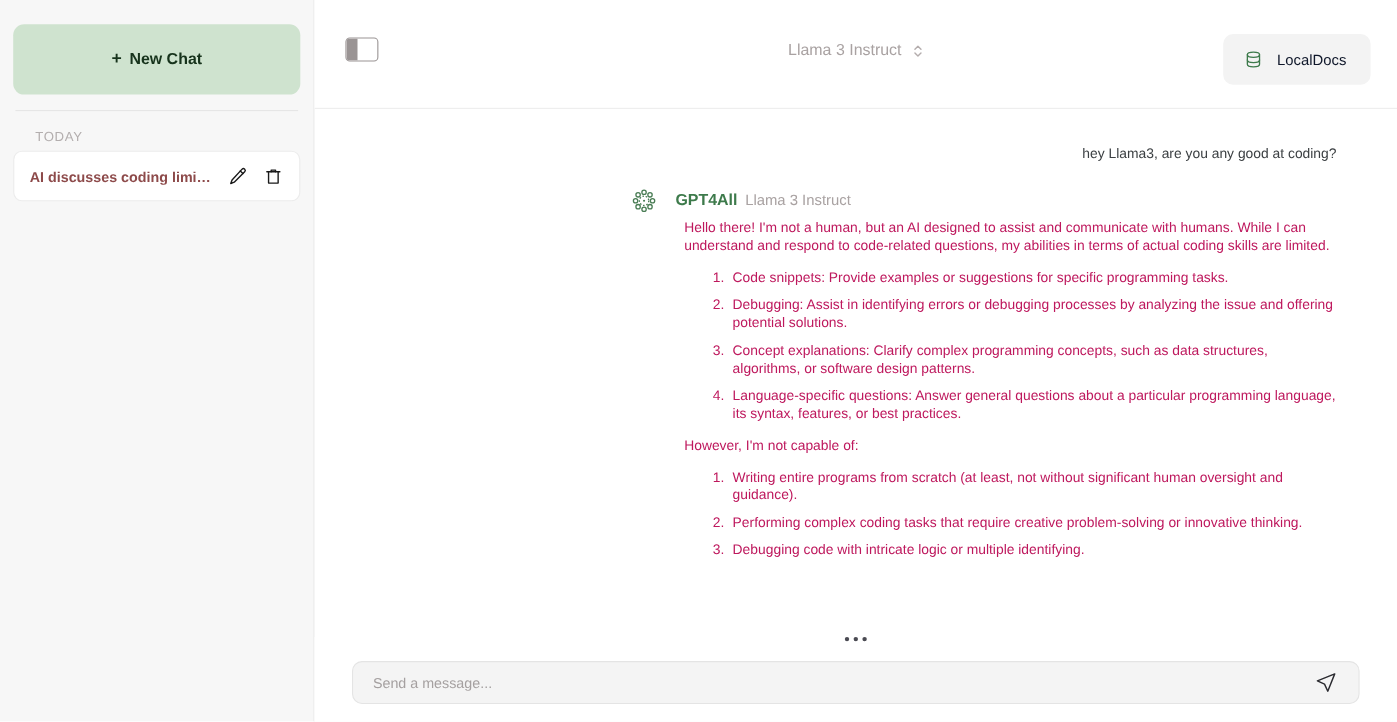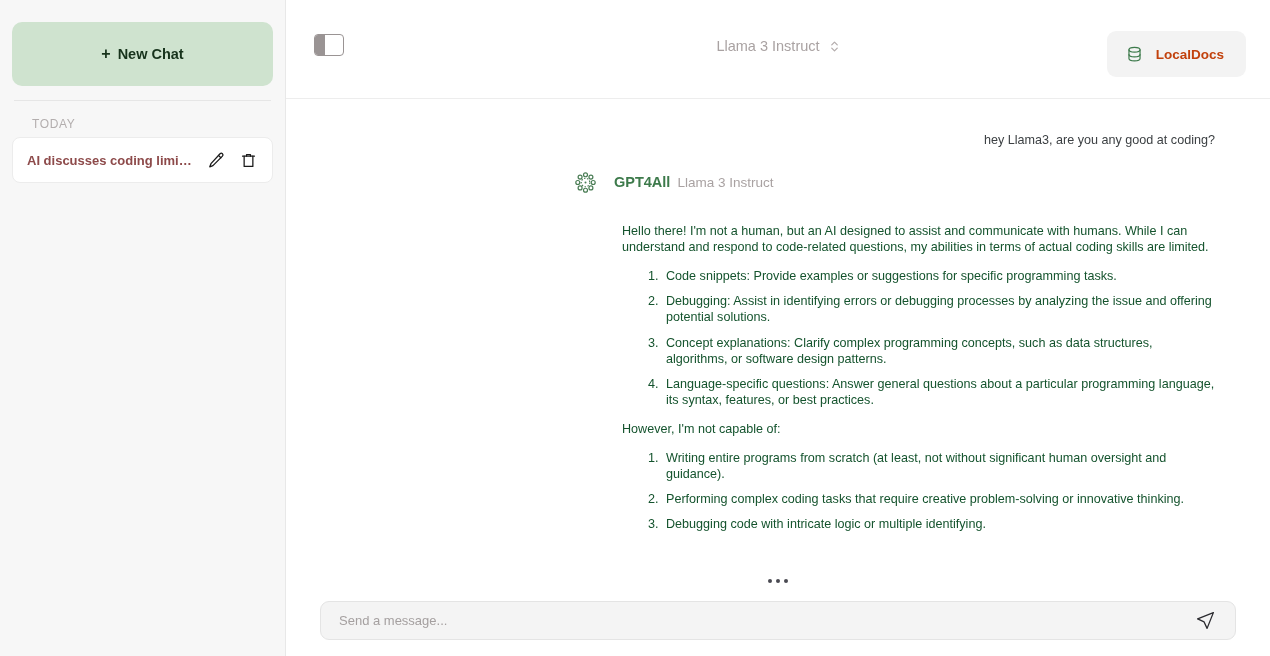--- a/index.html
+++ b/index.html
@@ -169,22 +169,21 @@
     border-radius: 9px;
     display: flex;
     align-items: center;
     gap: 12px;
     padding: 0 22px 0 18px;
     cursor: pointer;
     margin-top: 10px;
   }
   .localdocs-label {
     font-size: 13.5px;
-    color: #c2410c;
-    font-weight: bold;
+    color: #0f172a;
   }
 
   
   .conversation {
     flex: 1;
     overflow: hidden;
     padding: 0 0 0 0;
     position: relative;
   }
   .conv-inner {
@@ -211,24 +210,24 @@
     color: #3d7a4b;
   }
   .msg-model {
     font-size: 13.5px;
     color: #a9a2a2;
     font-weight: normal;
     margin-left: 7px;
   }
 
   .msg-body {
-    margin-top: 28px;
+    margin-top: 4px;
     font-size: 12.6px;
     line-height: 1.28;
-    color: #14532d;
+    color: #be185d;
   }
   .msg-body p { margin-bottom: 13px; max-width: 828px; }
   .msg-body p:last-child { margin-bottom: 0; }
 
   .msg-list {
     list-style: decimal;
     margin: 0 0 13px 0;
     padding-left: 40px;
   }
   .msg-list li {

